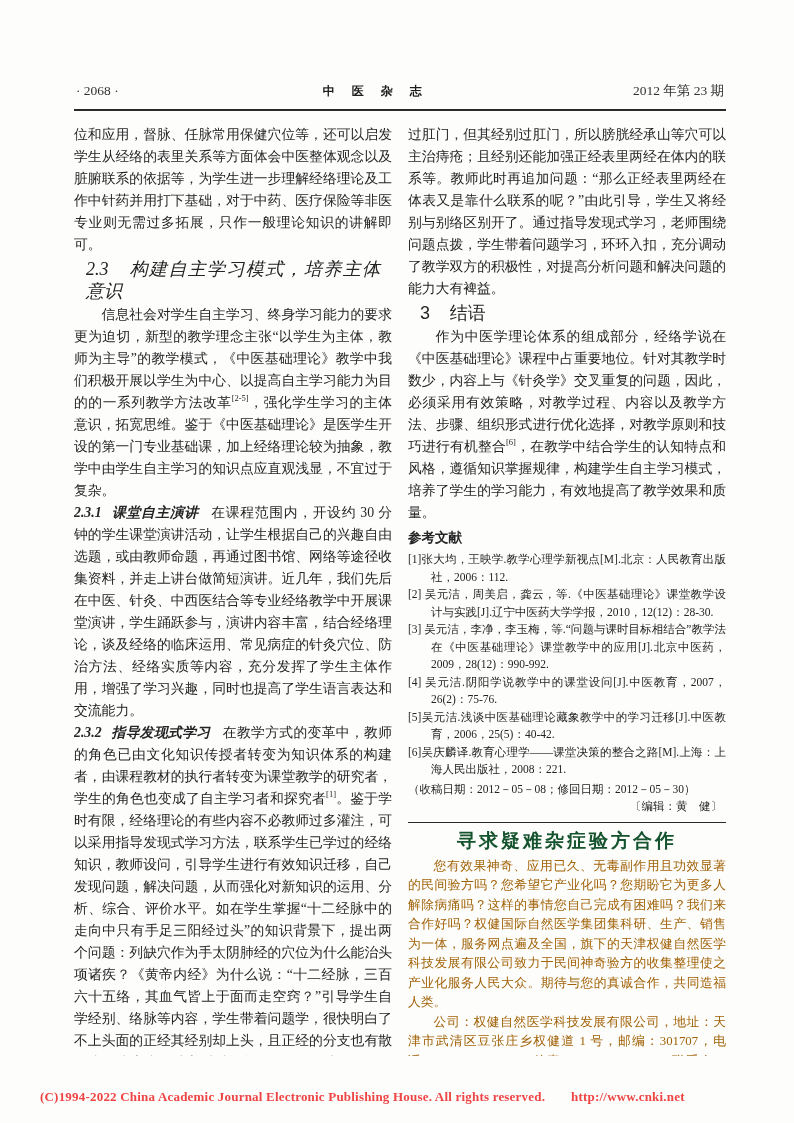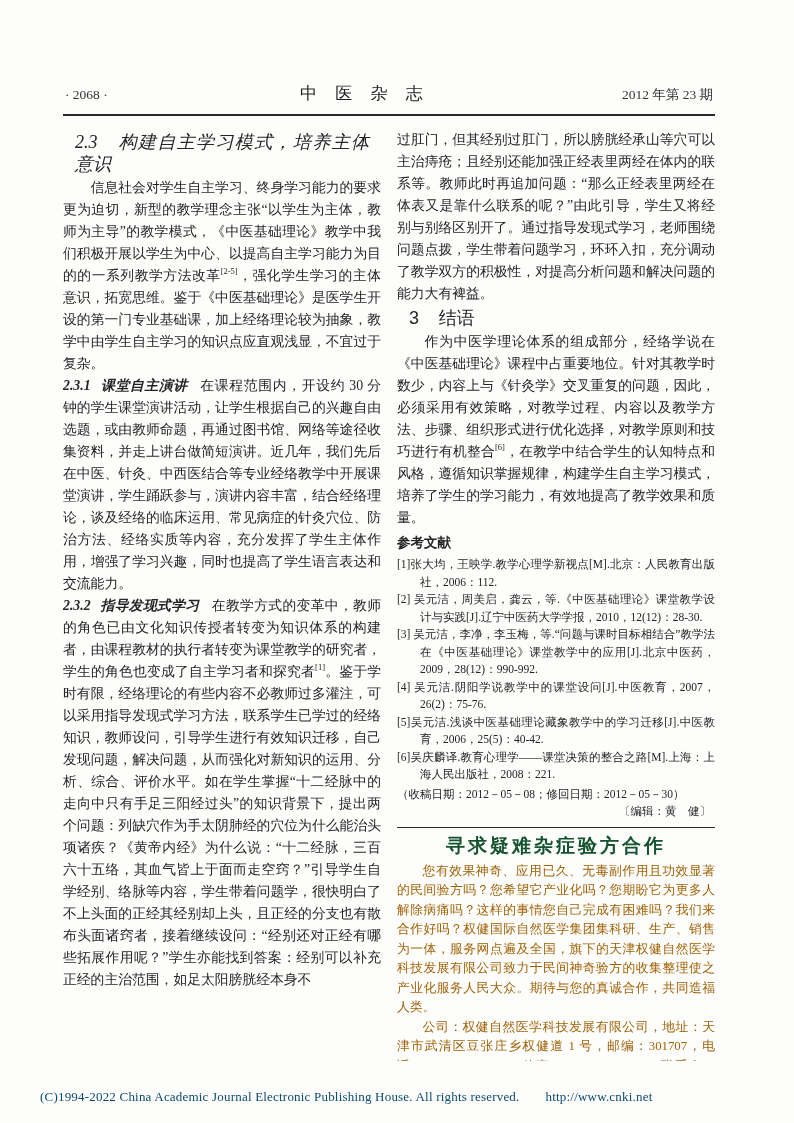--- a/index.html
+++ b/index.html
@@ -9,36 +9,36 @@
     overflow: hidden;
   }
   body {
     position: relative;
     font-family: "Liberation Serif", serif;
     color: #262626;
     -webkit-font-smoothing: antialiased;
   }
   .page {
     position: absolute;
-    left: 63px; top: 82px;
+    left: 74px; top: 82px;
     width: 652px;
   }
   
   .header-row {
     display: flex;
     justify-content: space-between;
     align-items: baseline;
     font-size: 13.5px;
     padding: 0 2px 9px 2px;
     border-bottom: 2px solid #2a2a2a;
     color: #333;
   }
   .journal-title {
-    font-weight: normal;
-    font-size: 17px;
+    font-weight: bold;
+    font-size: 12px;
     letter-spacing: 7px;
     color: #1d1d1d;
   }
   
   .columns {
     display: flex;
     gap: 16px;
     margin-top: 13px;
     height: 932px;
     overflow: hidden;
@@ -114,40 +114,42 @@
     margin: 0;
     text-align: justify;
     color: #a16207;
   }
   
   .footer {
     position: absolute;
     left: 40px;
     bottom: 18px;
     font-size: 13px;
-    color: #0c4a6e;
+    color: #ef4444;
     letter-spacing: 0.2px;
     white-space: nowrap;
+    font-weight: bold;
   }
   .footer .url { margin-left: 26px; }
 </style>
 </head>
 <body>
 
 <div class="page">
 
   <div class="header-row">
     <span>· 2068 ·</span>
     <span class="journal-title">中 医 杂 志</span>
     <span>2012 年第 23 期</span>
   </div>
 
   <div class="columns">
 
     <div class="col col-left">
+      <p class="para continued">位和应用，督脉、任脉常用保健穴位等，还可以启发学生从经络的表里关系等方面体会中医整体观念以及脏腑联系的依据等，为学生进一步理解经络理论及工作中针药并用打下基础，对于中药、医疗保险等非医专业则无需过多拓展，只作一般理论知识的讲解即可。</p>
 
       <p class="sec-head kaiti">
         <span class="num">2.3</span><span>构建自主学习模式，培养主体意识</span>
       </p>
 
       <p class="para">
         <span>信息社会对学生自主学习、终身学习能力的要求更为迫切，新型的教学理念主张“以学生为主体，教师为主导”的教学模式，《中医基础理论》教学中我们积极开展以学生为中心、以提高自主学习能力为目的的一系列教学方法改革</span><sup class="refmark">[2-5]</sup><span>，强化学生学习的主体意识，拓宽思维。鉴于《中医基础理论》是医学生开设的第一门专业基础课，加上经络理论较为抽象，教学中由学生自主学习的知识点应直观浅显，不宜过于复杂。</span>
       </p>
 
       <p class="para runin">

